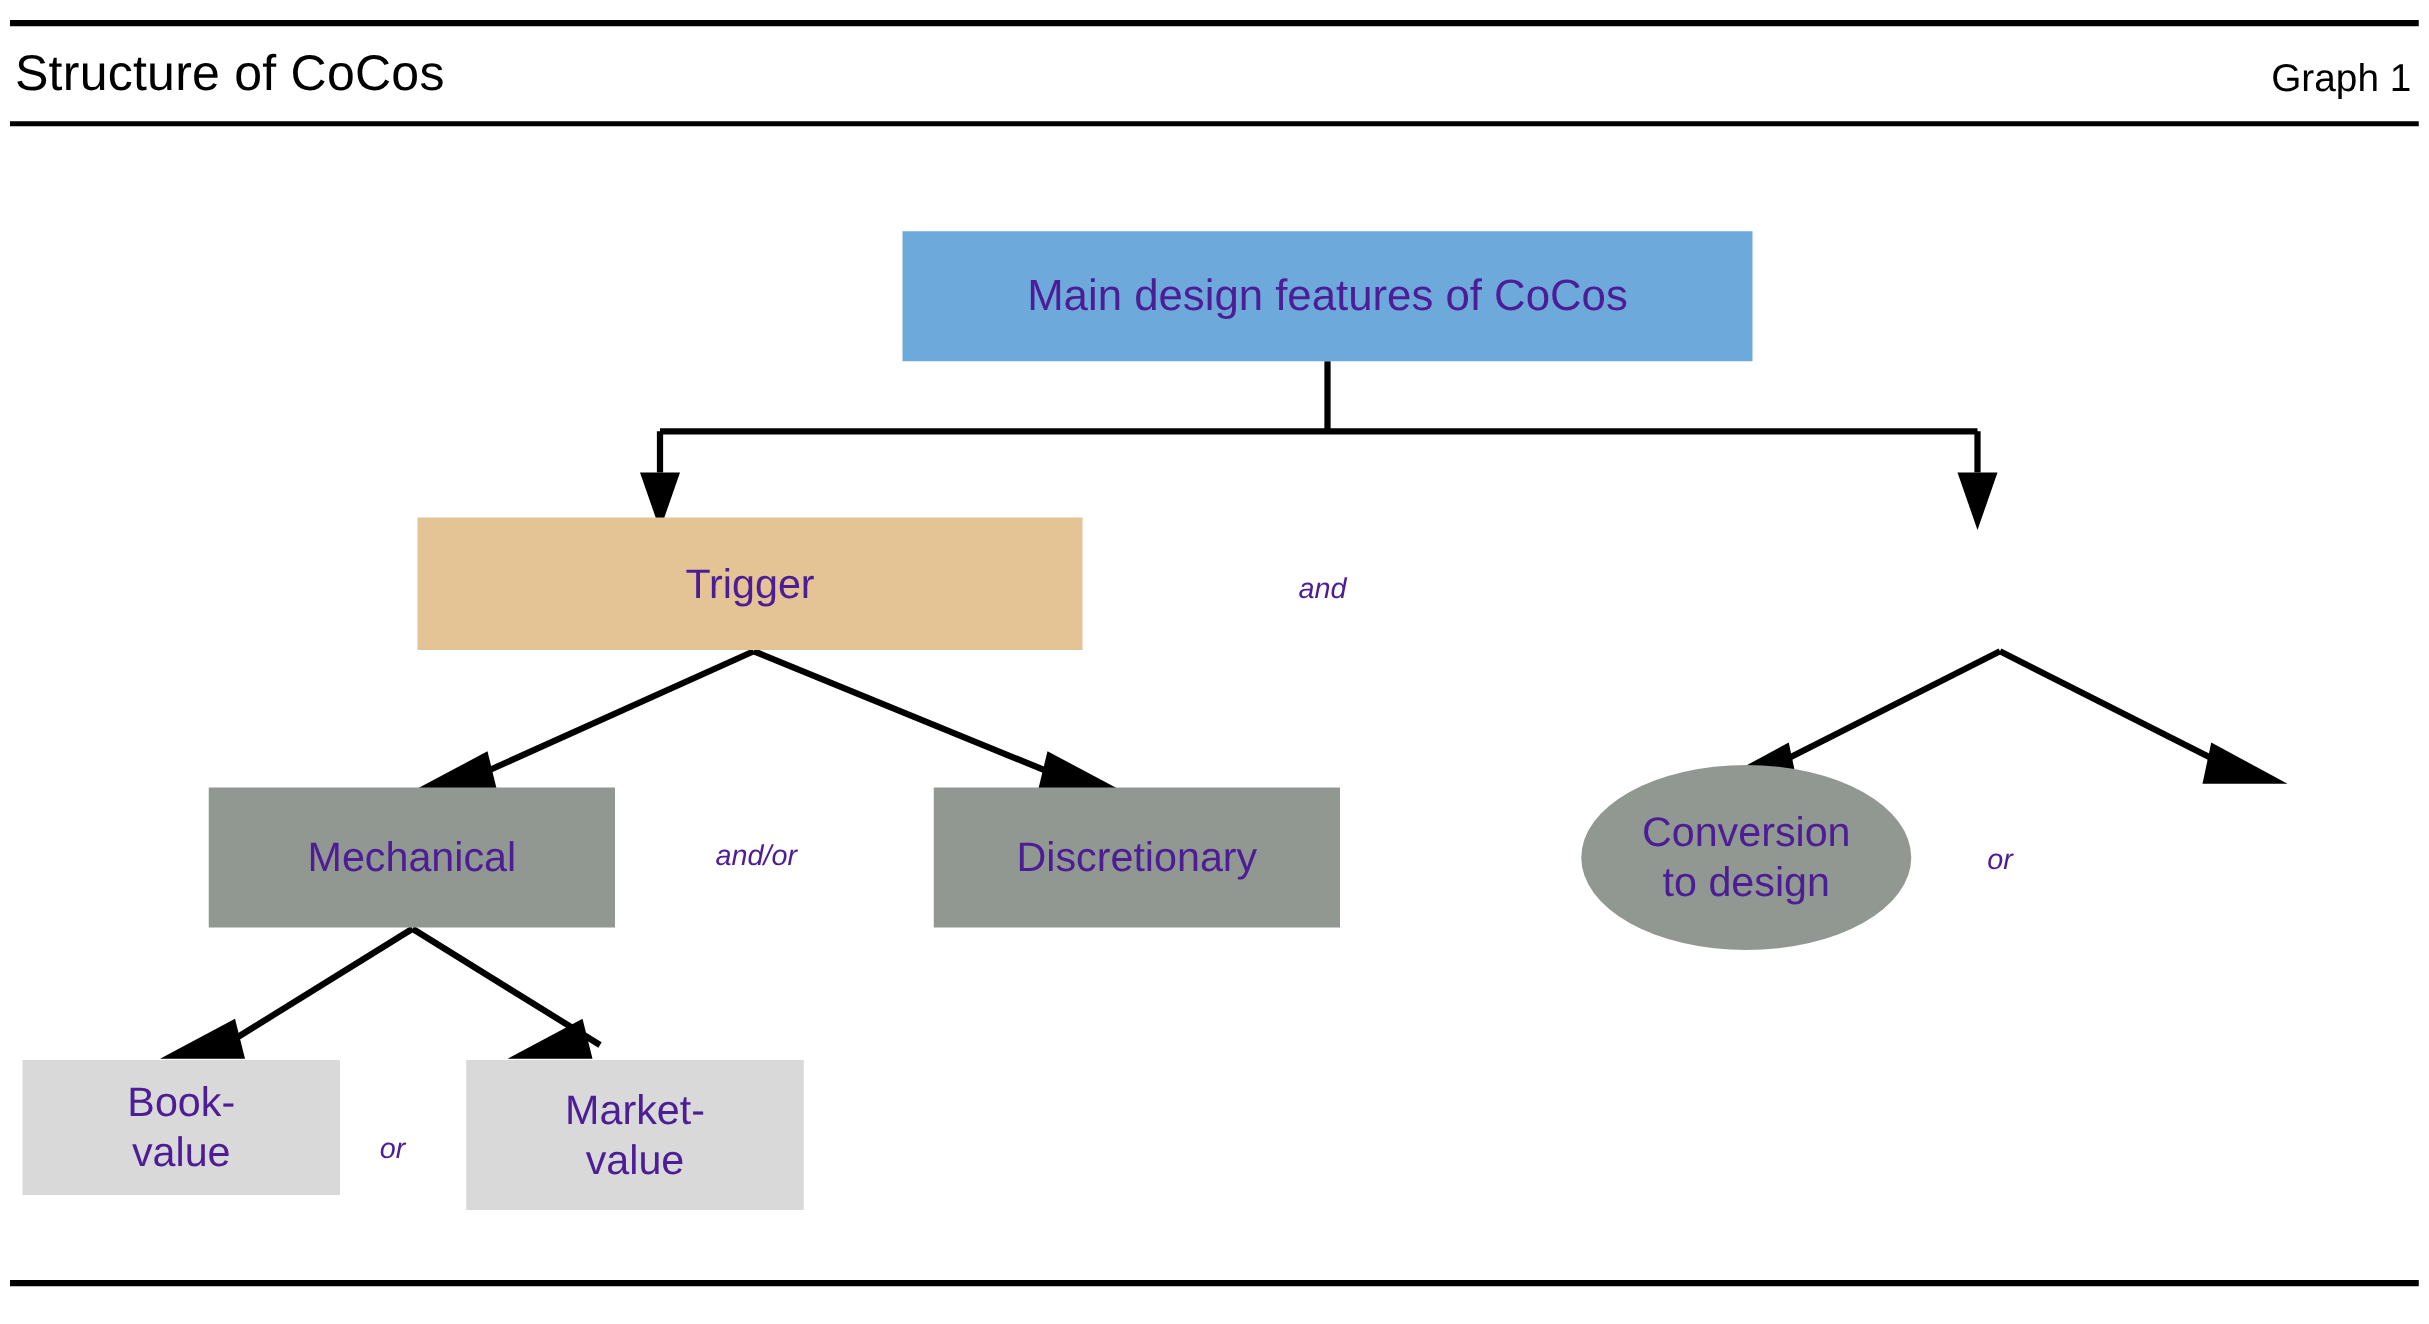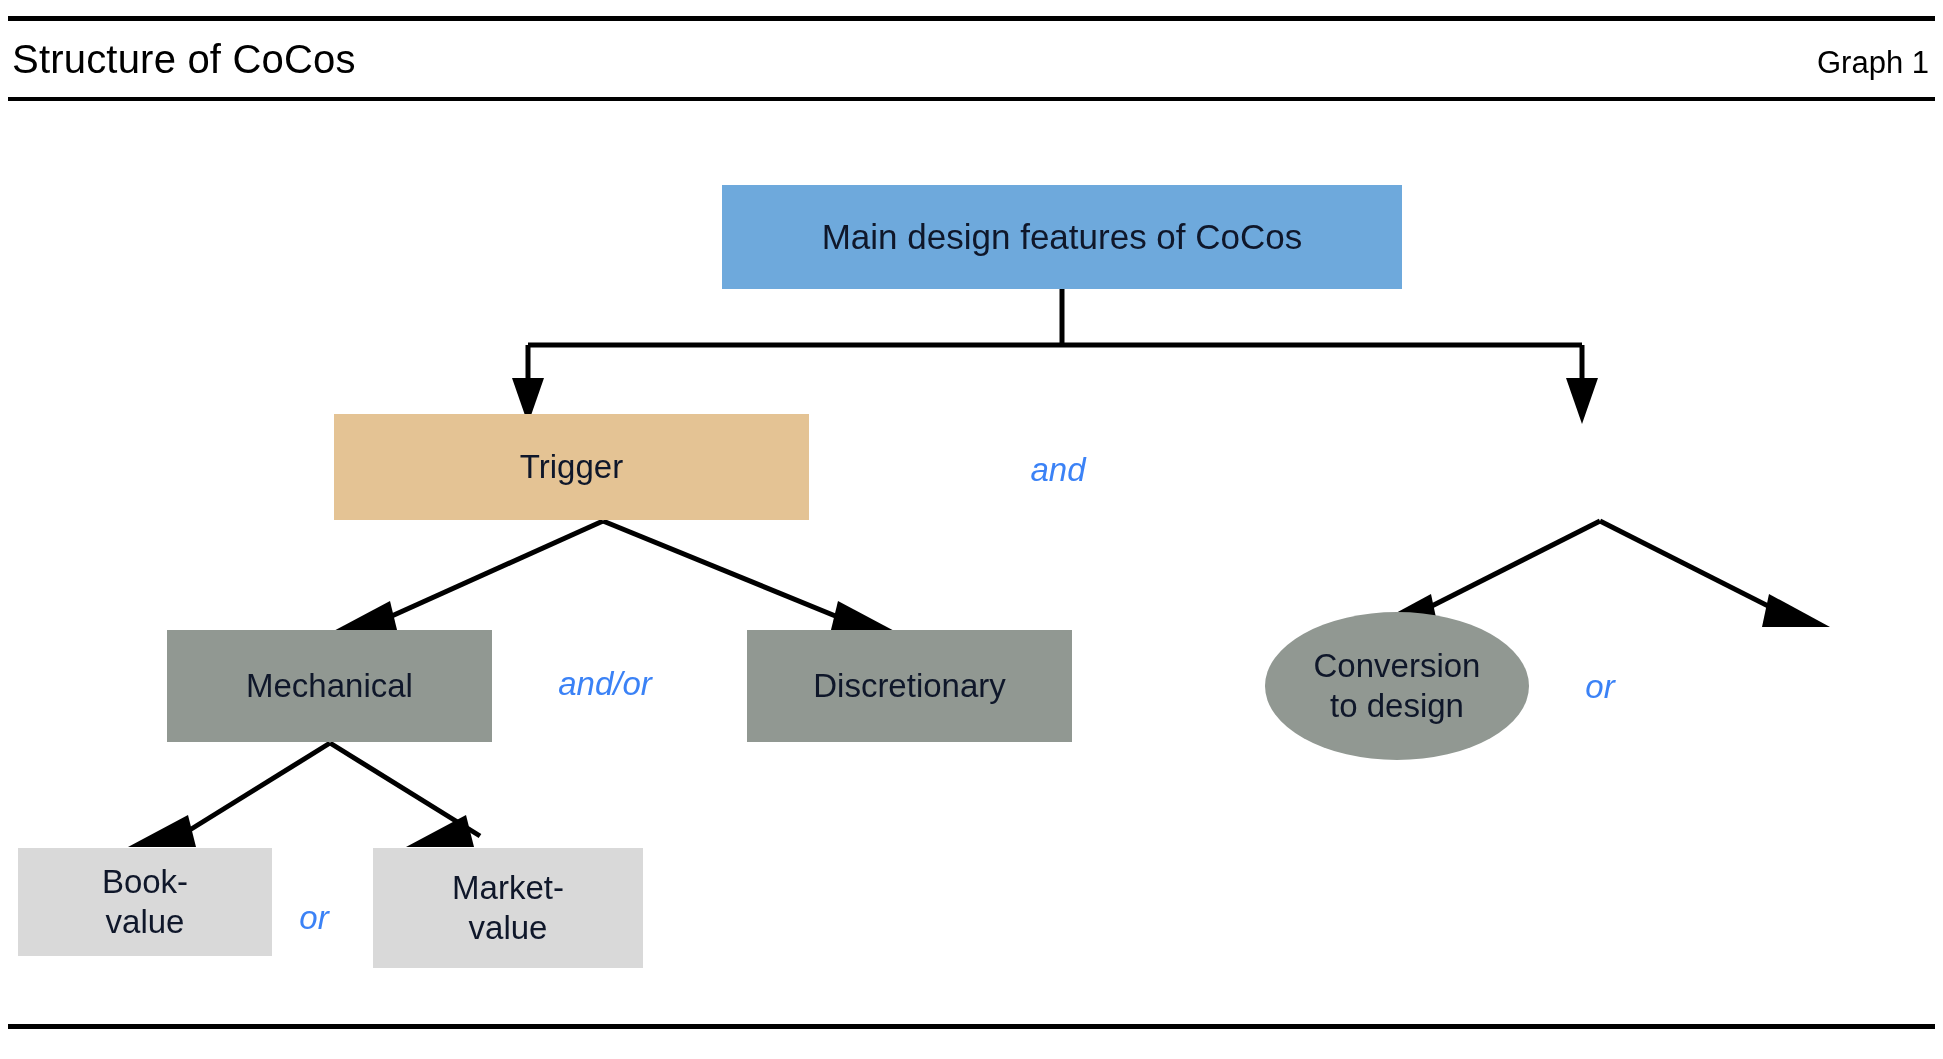--- a/index.html
+++ b/index.html
@@ -63,52 +63,52 @@
   
   .node {
     position: absolute;
     display: flex;
     align-items: center;
     justify-content: center;
     text-align: center;
     font-size: 33px;
     line-height: 40px;
     font-weight: 400;
-    color: #0f172a;
+    color: #4c1d95;
     box-sizing: border-box;
     padding: 2px 6px;
   }
   .node-blue  { background: #6ea9dc; }
   .node-tan   { background: #e4c394; }
   .node-gray  { background: #919892; justify-content: center; }
   .node-light { background: #d9d9d9; }
   .node-ellipse {
     background: #919892;
     border-radius: 50%;
   }
 
   #node-main        { left: 722px;  top: 185px; width: 680px; height: 104px; font-size: 35px; }
-  #node-trigger     { left: 334px;  top: 414px; width: 475px; height: 106px; }
+  #node-trigger     { left: 334px;  top: 414px; width: 532px; height: 106px; }
   #node-loss        { left: 1308px; top: 414px; width: 578px; height: 106px; }
   #node-mechanical  { left: 167px;  top: 630px; width: 325px; height: 112px; }
   #node-discretion  { left: 712px;  top: 630px; width: 325px; height: 112px; margin-left: 35px; }
   #node-bookvalue   { left: 18px;   top: 848px; width: 254px; height: 108px; }
   #node-marketvalue { left: 373px;  top: 848px; width: 270px; height: 120px; }
   #node-conversion  { left: 1265px; top: 612px; width: 264px; height: 148px; }
   #node-principal   { left: 1665px; top: 612px; width: 266px; height: 148px; }
 
   .node-text { display: block; }
 
   
   .connector-word {
     position: absolute;
     font-style: italic;
-    font-size: 33px;
+    font-size: 23px;
     line-height: 40px;
-    color: #3b82f6;
+    color: #4c1d95;
     white-space: nowrap;
     text-align: center;
   }
   #word-and     { left: 1018px; top: 450px; width: 80px; }
   #word-andor   { left: 525px;  top: 664px; width: 160px; }
   #word-or-bv   { left: 284px;  top: 898px; width: 60px; }
   #word-or-loss { left: 1570px; top: 667px; width: 60px; }
 </style>
 </head>
 <body>

